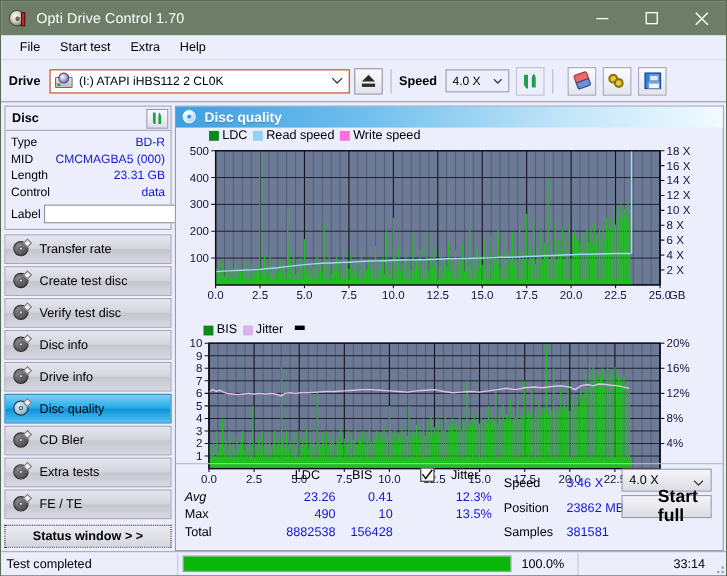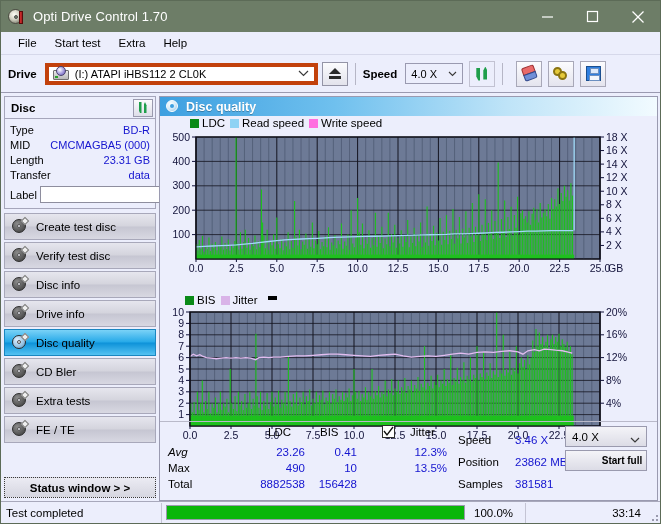--- a/index.html
+++ b/index.html
@@ -78,21 +78,21 @@
     background: #eceefc;
     display: flex; align-items: center;
     padding: 0 7px;
     border-bottom: 1px solid #9a9ab0;
   }
   .tb-label { font-size: 11.5px; font-weight: bold; color: #000; margin-right: 8px; }
   .drive-combo {
     flex: none;
     width: 273px; height: 22px;
     background: #fff;
-    border: 4px solid #c2410c;
+    border: 1px solid #c2410c;
     display: flex; align-items: center;
     padding: 0 2px 0 4px;
     position: relative;
   }
   .drive-combo .dicon { width: 17px; height: 15px; position: relative; margin-right: 5px; flex:none; }
   .drive-combo .dicon .box {
     position:absolute; left:0; top:4px; width:16px; height:10px;
     background: linear-gradient(180deg,#e9e9e9,#b9b9b9);
     border: 1px solid #6f6f6f; border-radius: 1px;
   }
@@ -262,21 +262,21 @@
   .chk {
     width: 13px; height:13px; border:1px solid #2d2d2d; background:#fff;
     display:inline-flex; align-items:center; justify-content:center;
     position:absolute;
   }
   .btn-std {
     position:absolute;
     background: linear-gradient(180deg,#f4f4f8,#dcdce6);
     border:1px solid #9a9aae;
     display:flex;align-items:center;justify-content:center;
-    font-size:10px;
+    font-size:16px;
     padding-left:32px;
   }
   .sel-std {
     position:absolute;
     background: linear-gradient(180deg,#f4f4f8,#dcdce6);
     border:1px solid #9a9aae;
     display:flex;align-items:center;
     padding-left:6px;
     font-size:11.5px;
   }
@@ -418,34 +418,42 @@
           </div>
           <div class="drow">
             <span class="k">MID</span>
             <span class="v">CMCMAGBA5 (000)</span>
           </div>
           <div class="drow">
             <span class="k">Length</span>
             <span class="v">23.31 GB</span>
           </div>
           <div class="drow">
-            <span class="k">Transfer</span>
+            <span class="k">Control</span>
             <span class="v">data</span>
           </div>
           <div class="label-row">
             <span class="k">Label</span>
             <input class="label-input" type="text" value="" style="">
             <div class="disc-btn">
               <div class="cdmini"></div>
             </div>
           </div>
         </div>
       </div>
 
       <div class="nav">
+        <div class="nav-item">
+          <span class="nav-ico">
+              <i class="d"></i>
+              <i class="h"></i>
+              <i class="s"></i>
+            </span>
+          <span>Transfer rate</span>
+        </div>
         <div class="nav-item">
           <span class="nav-ico">
               <i class="d"></i>
               <i class="h"></i>
               <i class="s"></i>
             </span>
           <span>Create test disc</span>
         </div>
         <div class="nav-item">
           <span class="nav-ico">

